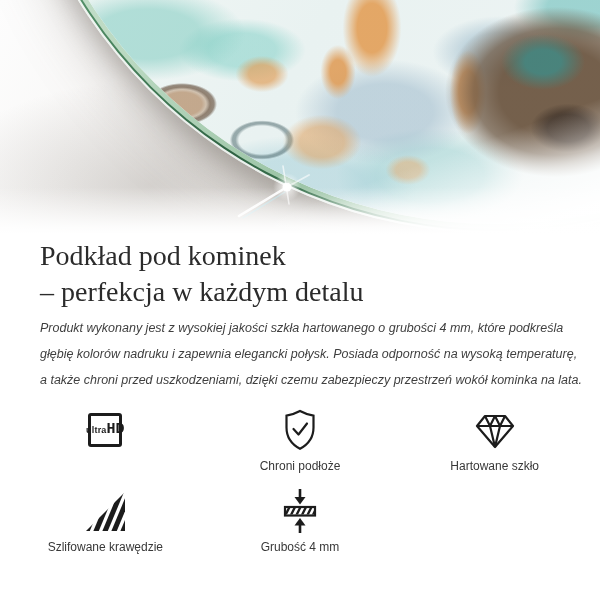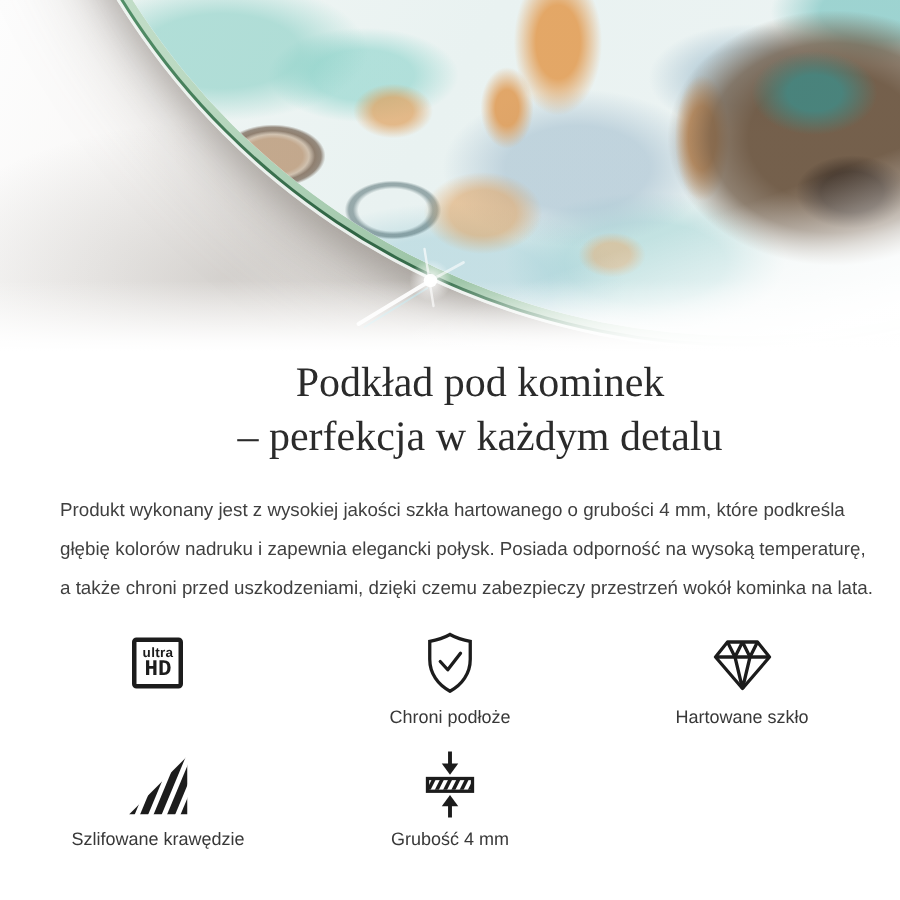--- a/index.html
+++ b/index.html
@@ -67,41 +67,40 @@
       linear-gradient(180deg, rgba(255,255,255,0) 80%, rgba(255,255,255,.9) 97%, #ffffff 100%);
   }
 
   
   .title {
     font-family:"Liberation Serif", serif;
     font-weight:400;
     font-size:28px; line-height:36px;
     color:var(--text_dark,#2b2b2b);
     margin:4px 0 0 40px;
-    text-align:center;
-  }
-  .desc { margin:17px 0 0 40px; }
+  }
+  .desc { margin:5px 0 0 40px;font-style:italic; }
   .desc-line {
     font-size:12.5px; line-height:26px; color:var(--text_body,#3f3f3f);
     white-space:nowrap;
   }
 
   
   .features {
     margin:14px 0 0 8px; width:584px;
     display:grid; grid-template-columns:repeat(3,1fr); row-gap:14px;
   }
   .feature { display:flex; flex-direction:column; align-items:center; }
   .icon-box { height:46px; display:flex; align-items:center; justify-content:center; }
   .feature-label { margin-top:6px; font-size:12px; line-height:15px; color:#383838; }
   .icon-stroke { stroke:var(--icon_black,#1c1c1c); fill:none; stroke-width:2.2; }
   .icon-fill { fill:var(--icon_black,#1c1c1c); stroke:none; }
   .uhd {
     width:34px; height:34px; border:3px solid var(--icon_black,#1c1c1c); border-radius:3px;
-    display:flex; flex-direction:column; align-items:center; justify-content:center;
+    display:flex; flex-direction:row; align-items:center; justify-content:center;
     color:var(--icon_black,#1c1c1c);
   }
   .uhd-top { font-size:9px; font-weight:700; line-height:10px; letter-spacing:.2px; }
   .uhd-bottom { font-size:15px; font-weight:800; line-height:14px;font-family:Liberation Mono, monospace; }
 </style>
 </head>
 <body>
 
 <div class="hero">
   <div class="hero-bg"></div>

